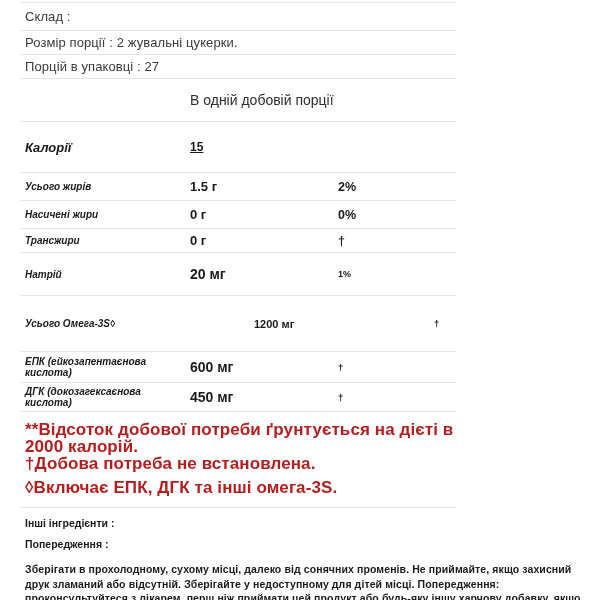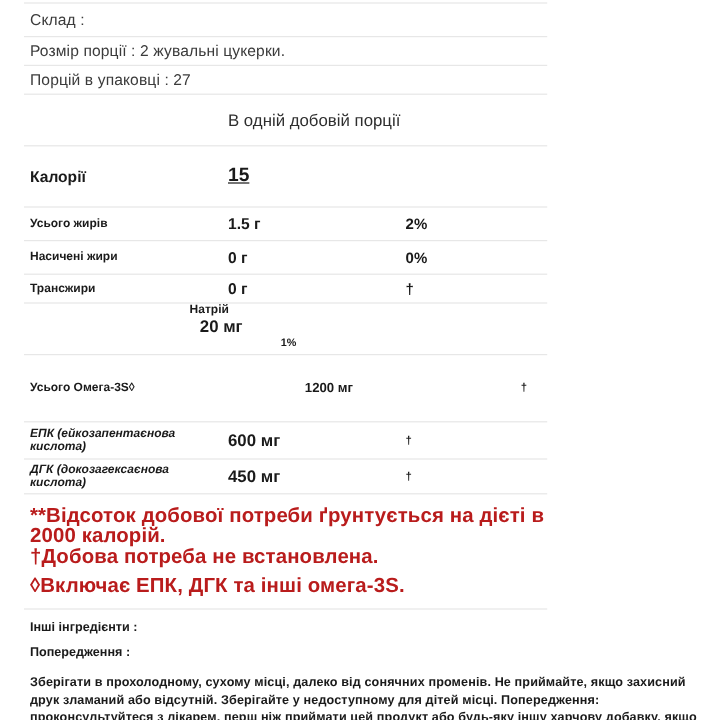--- a/index.html
+++ b/index.html
@@ -52,32 +52,32 @@
   .t-header .c3 { width: 118px; flex: none; }
   
   .t-row {
     display: flex;
     align-items: center;
     border-bottom: 1px solid #e7e7e7;
     padding-left: 5px;
     box-sizing: border-box;
     color: #1a1a1a;
   }
-  .t-row .c1 { width: 165px; flex: none; font-weight: bold; }
+  .t-row .c1 { width: 165px; flex: none; font-weight: bold; font-style: italic; }
   .t-row .c2 { width: 148px; flex: none; font-weight: bold; }
   .t-row .c3 { flex: 1; font-weight: bold; }
   .r-cal      { height: 51px; }
   .r-cal .c1  { font-size: 13px; }
-  .r-cal .c2  { font-size: 16px; text-decoration: underline; }
+  .r-cal .c2  { font-size: 12px; text-decoration: underline; }
   .r-std      { height: 28px; }
   .r-std .c1  { font-size: 10px; }
   .r-std .c2  { font-size: 13px; }
   .r-std .c3  { font-size: 12.5px; }
   .r-trans    { height: 24px; }
-  .r-sodium   { height: 43px; flex-direction: column; }
+  .r-sodium   { height: 43px; }
   .r-sodium .c1 { font-size: 10px; }
   .r-sodium .c2 { font-size: 14px; }
   .r-sodium .c3 { font-size: 9px; }
   .r-omega    { height: 56px; gap: 32px; }
   .r-omega .c1 { font-size: 10px; }
   .r-omega .c2 { font-size: 11px; margin-left: 32px; }
   .r-omega .c3 { font-size: 9.5px; }
   .r-acid     { height: 31px; }
   .r-acid.last{ height: 29px; }
   .r-acid .c1 { font-size: 10px; font-style: italic; }

